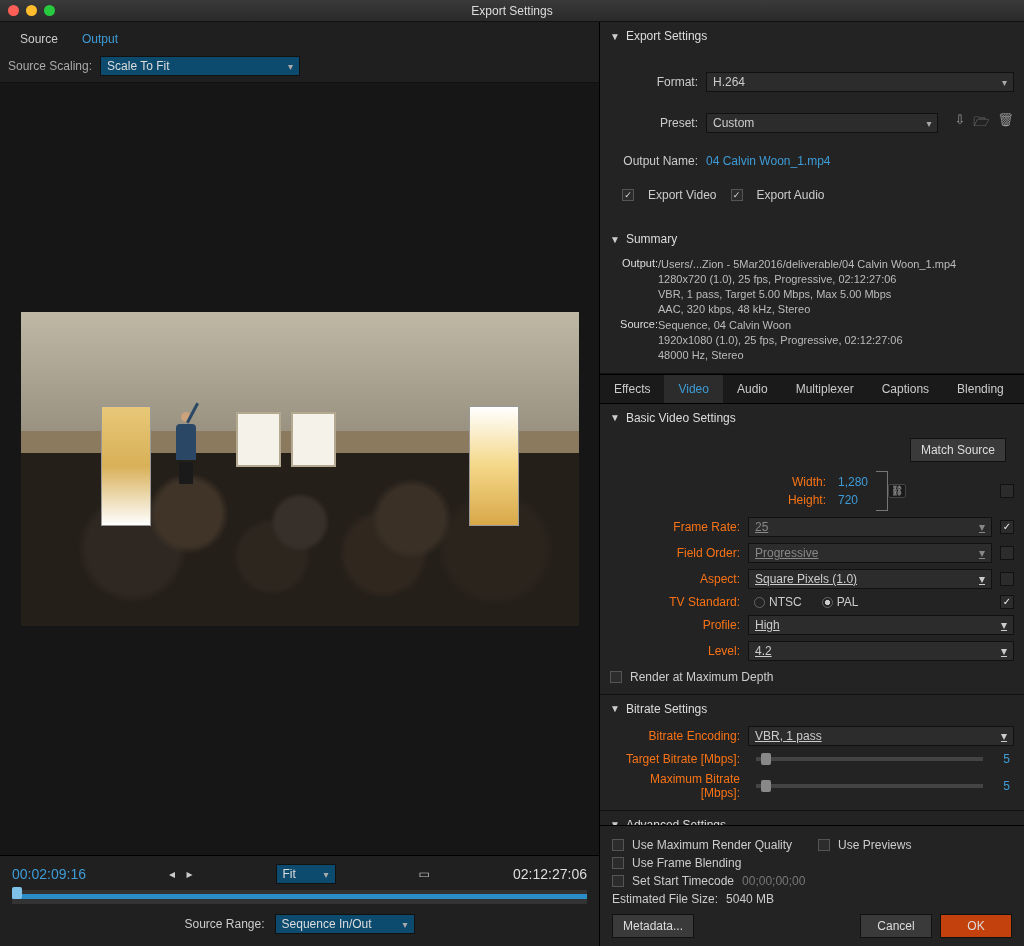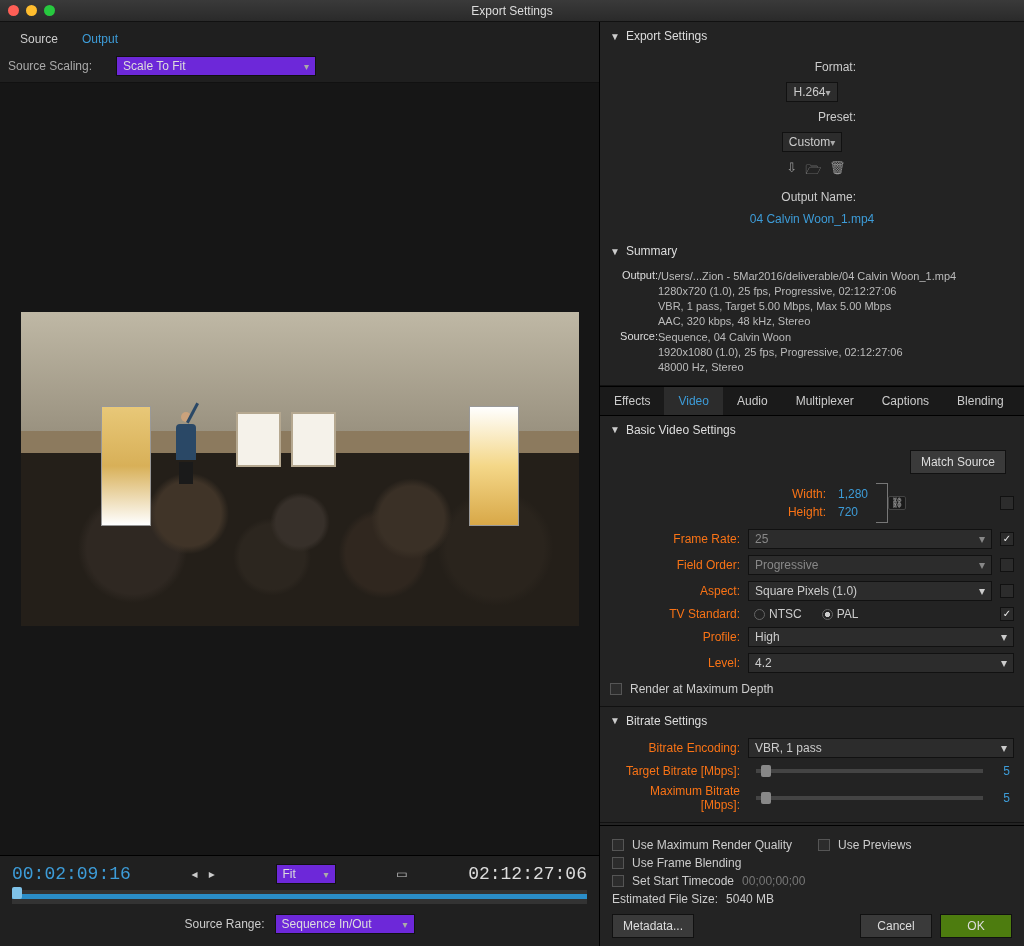--- a/index.html
+++ b/index.html
@@ -25,23 +25,23 @@
 .red { background: #ff5f56; }
 .yel { background: #ffbd2e; }
 .grn { background: #27c93f; }
 .title { position: absolute; left: 0; right: 0; text-align: center; color: #ddd; font-size: 12px; }
 .main { display: flex; height: 924px; }
 .left { width: 600px; background: #232323; display: flex; flex-direction: column; border-right: 1px solid #000; }
 .right { flex: 1; display: flex; flex-direction: column; background: #232323; }
 .tabs-src { display: flex; gap: 0; padding: 6px 0 0 8px; background: #1f1f1f; height: 28px; }
 .tabs-src div { padding: 4px 12px; cursor: pointer; }
 .tabs-src .active { color: #3d9cd8; }
-.scaling-row { display: flex; align-items: center; gap: 24px; padding: 6px 8px; background: #1f1f1f; border-bottom:1px solid #111;}
+.scaling-row { display: flex; align-items: center; gap: 8px; padding: 6px 8px; background: #1f1f1f; border-bottom:1px solid #111;}
 .scaling-row label { color: #aaa; }
-.select { background: #6d28d9; border: 1px solid #111; color: #ddd; padding: 2px 6px; height: 20px; display: flex; align-items: center; justify-content: space-between; min-width: 160px; cursor:pointer;}
+.select { background: #0c4a6e; border: 1px solid #111; color: #ddd; padding: 2px 6px; height: 20px; display: flex; align-items: center; justify-content: space-between; min-width: 160px; cursor:pointer;}
 .select .arrow { font-size: 10px; color: #aaa; }
 .preview { flex: 1; background: #161616; padding: 0 20px; display:flex; align-items:center;}
 .preview-img {
   width: 558px; height: 314px; margin: 0 auto;
   background: linear-gradient(180deg,#7a7a6a 0%, #6c6456 36%, #3a332c 37%, #2f2823 100%);
   position: relative; overflow:hidden;
 }
 .ceiling { position:absolute; top:0; left:0; right:0; height:38%; background: linear-gradient(#bfb8a5,#9a9280);}
 .wall { position:absolute; top:38%; left:0; right:0; bottom:55%; background:#8c7a5e;}
 .floor { position:absolute; bottom:0; left:0; right:0; height:55%;
@@ -61,60 +61,60 @@
 .wb { position:absolute; top:32%; width:45px; height:55px; background:#f5f2ea; border:2px solid #b5a890;}
 .wb.a { left:215px; }
 .wb.b { left:270px; }
 .speaker { position:absolute; left:152px; top:32%; width:26px; height:70px;}
 .speaker .head { width:10px; height:10px; background:#caa27c; border-radius:50%; margin:0 auto;}
 .speaker .body { width:20px; height:36px; background:#2a4866; margin:2px auto; border-radius:4px 4px 0 0;}
 .speaker .arm { position:absolute; top:-10px; left:18px; width:3px; height:22px; background:#2a4866; transform:rotate(28deg);}
 .speaker .legs { width:14px; height:22px; background:#1a1a1a; margin:0 auto;}
 .controls { background:#202020; padding: 8px 12px 6px; border-top:1px solid #000;}
 .ctrl-row { display:flex; align-items:center; justify-content:space-between; margin-bottom:6px;}
-.tc { color:#3d9cd8; font-family: Liberation Mono, monospace; font-size:18px;}
+.tc { color:#3d9cd8; font-family: Liberation Sans, sans-serif; font-size:14px;}
 .tc.r { color:#ddd; }
 .iconbtn { color:#ccc; cursor:pointer; font-size:12px; padding:2px 4px;}
 .progress { height:14px; background:#333; position:relative; margin:4px 0;}
 .progress .bar { position:absolute; left:0; top:4px; height:5px; right:0; background:#2a8dc8;}
 .progress .head { position:absolute; left:0; top:-3px; width:10px; height:12px; background:#7fc2e8; border-radius:2px;}
 .src-range { display:flex; align-items:center; justify-content:center; gap:10px; padding:6px;text-align:right;}
 
 .section { border-bottom:1px solid #111; }
 .sect-hd { display:flex; align-items:center; gap:6px; padding:7px 10px; color:#ddd;}
 .tw { font-size:10px; color:#ccc; }
 .form { padding: 2px 10px 8px;}
-.frow { display:flex; align-items:center; margin:8px 0; gap:8px;flex-direction:column;}
+.frow { display:flex; align-items:center; margin:20px 0; gap:8px;}
 .flabel { width: 88px; text-align:right; color:#ccc;}
 .fselect { flex:1; background:#2c2c2c; border:1px solid #111; padding:2px 6px; display:flex; justify-content:space-between; align-items:center; height:20px; cursor:pointer;}
 .fselect .arrow { font-size:10px; color:#aaa;}
 .link { color:#3d9cd8; cursor:pointer;}
 .chk { width:12px; height:12px; background:#2c2c2c; border:1px solid #555; display:inline-flex; align-items:center; justify-content:center; font-size:9px; cursor:pointer;}
 .chk.on::after { content:"✓"; color:#ddd;}
 .summary-block { padding: 2px 10px 8px; font-size:11px; color:#bbb;}
 .summary-block .srow { display:flex; gap:0; margin:2px 0;}
 .summary-block .k { width:48px; text-align:right; color:#ddd;}
 .summary-block .v { flex:1; line-height:1.35;}
 .tabs-r { display:flex; background:#1a1a1a; border-top:1px solid #000; border-bottom:1px solid #000;}
 .tabs-r div { padding:7px 14px; cursor:pointer; color:#ccc;}
 .tabs-r .active { background:#2c2c2c; color:#3d9cd8;}
 .settings-scroll { flex:1; overflow-y:auto;}
 .setrow { display:flex; align-items:center; padding:3px 10px; gap:8px;}
 .setlabel { width:130px; text-align:right; color:#f97316;}
 .numv { color:#3d9cd8; padding:0 4px;}
-.small-sel { background:#2c2c2c; border:1px solid #111; padding:2px 6px; display:flex; justify-content:space-between; align-items:center; height:20px; min-width:180px; cursor:pointer;}
+.small-sel { background:#2c2c2c; border:1px solid #111; padding:2px 6px; display:flex; justify-content:space-between; align-items:center; height:20px; min-width:180px; cursor:pointer;text-decoration:underline;}
 .small-sel.dim { color:#888; }
 .bracket { width:12px; border-right:1px solid #777; border-top:1px solid #777; border-bottom:1px solid #777; height:40px; margin-left:4px;}
 .linkicon { width:18px; height:14px; background:#1a1a1a; border:1px solid #444; display:flex; align-items:center; justify-content:center; font-size:10px; border-radius:2px; cursor:pointer;}
 .endchk { width:14px; height:14px; background:#2c2c2c; border:1px solid #111; margin-left:auto; display:flex; align-items:center; justify-content:center; font-size:10px; cursor:pointer;}
 .endchk.on::after { content:"✓"; color:#eee;}
 .radio { width:11px; height:11px; border-radius:50%; border:1px solid #666; display:inline-block; margin-right:4px; vertical-align:middle;}
 .radio.on { background: radial-gradient(circle,#ccc 40%, transparent 45%);}
 .btn { background:#3a3a3a; border:1px solid #111; padding:4px 10px; color:#ddd; cursor:pointer; min-width:72px; text-align:center;}
-.btn.primary { background:#4d7c0f; }
+.btn.primary { background:#c2410c; }
 .slider { flex:1; height:4px; background:#444; position:relative; margin:0 8px;}
 .slider .thumb { position:absolute; left:2%; top:-4px; width:10px; height:12px; background:#888; border-radius:2px;}
 .footer { padding:8px 12px; border-top:1px solid #000; background:#232323;}
 .footer .frow2 { display:flex; align-items:center; gap:8px; margin:4px 0;}
 .btnrow { display:flex; gap:8px; justify-content:flex-end; margin-top:8px; align-items:center;}
 .iconset { display:flex; gap:8px; margin-left:8px;}
 .iconset span { color:#999; cursor:pointer; font-size:13px;}
 .match-src { display:flex; justify-content:flex-end; padding:6px 18px 6px 0;}
 .wh-wrap { display:flex; align-items:center;}
 .wh { display:flex; flex-direction:column;}
@@ -213,20 +213,26 @@
           <div class="iconset">
             <span>⇩</span>
             <span>🗁</span>
             <span>🗑</span>
           </div>
         </div>
         <div class="frow">
           <div class="flabel">Output Name:</div>
           <span class="link">04 Calvin Woon_1.mp4</span>
         </div>
+        <div class="frow" style="gap:14px; padding-left:12px;">
+          <span class="chk on"></span>
+          <span>Export Video</span>
+          <span class="chk on"></span>
+          <span>Export Audio</span>
+        </div>
       </div>
       <div class="sect-hd" style="padding-top:2px">
           <span class="tw">▼</span>
         <span>Summary</span>
         </div>
       <div class="summary-block">
         <div class="srow">
             <div class="k">Output:</div>
           <div class="v" style="white-space:pre-line">/Users/...Zion - 5Mar2016/deliverable/04 Calvin Woon_1.mp4
 1280x720 (1.0), 25 fps, Progressive, 02:12:27:06

